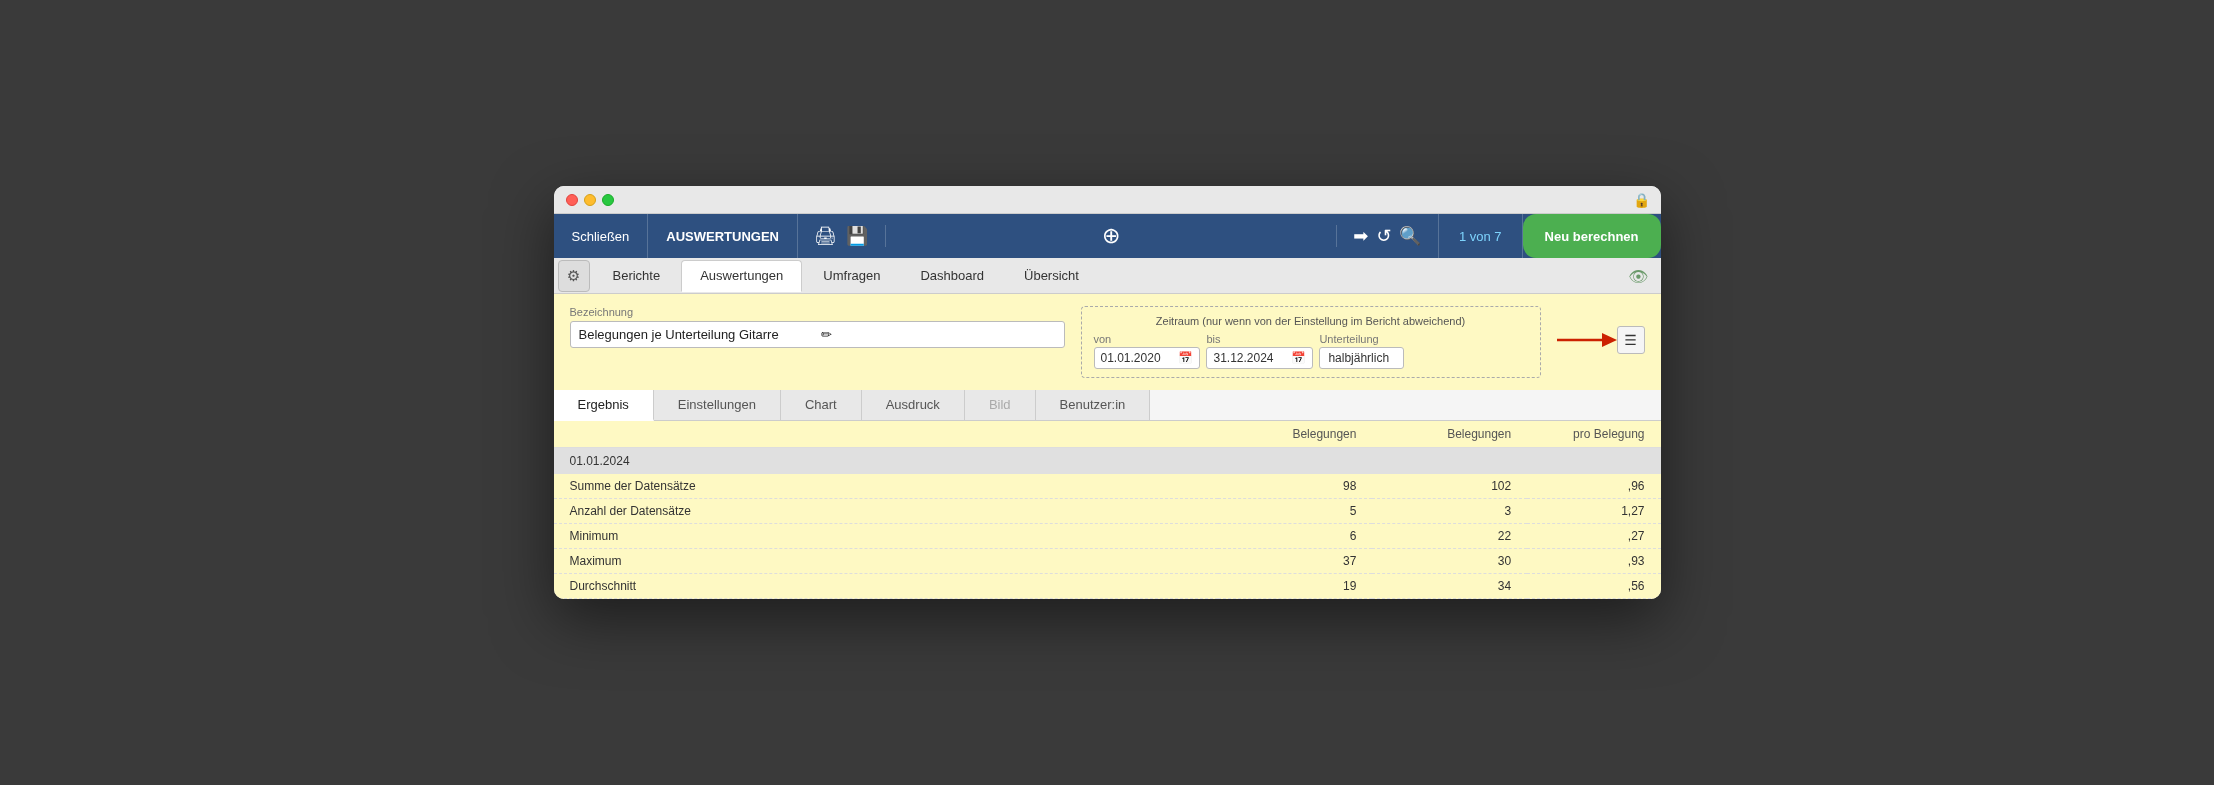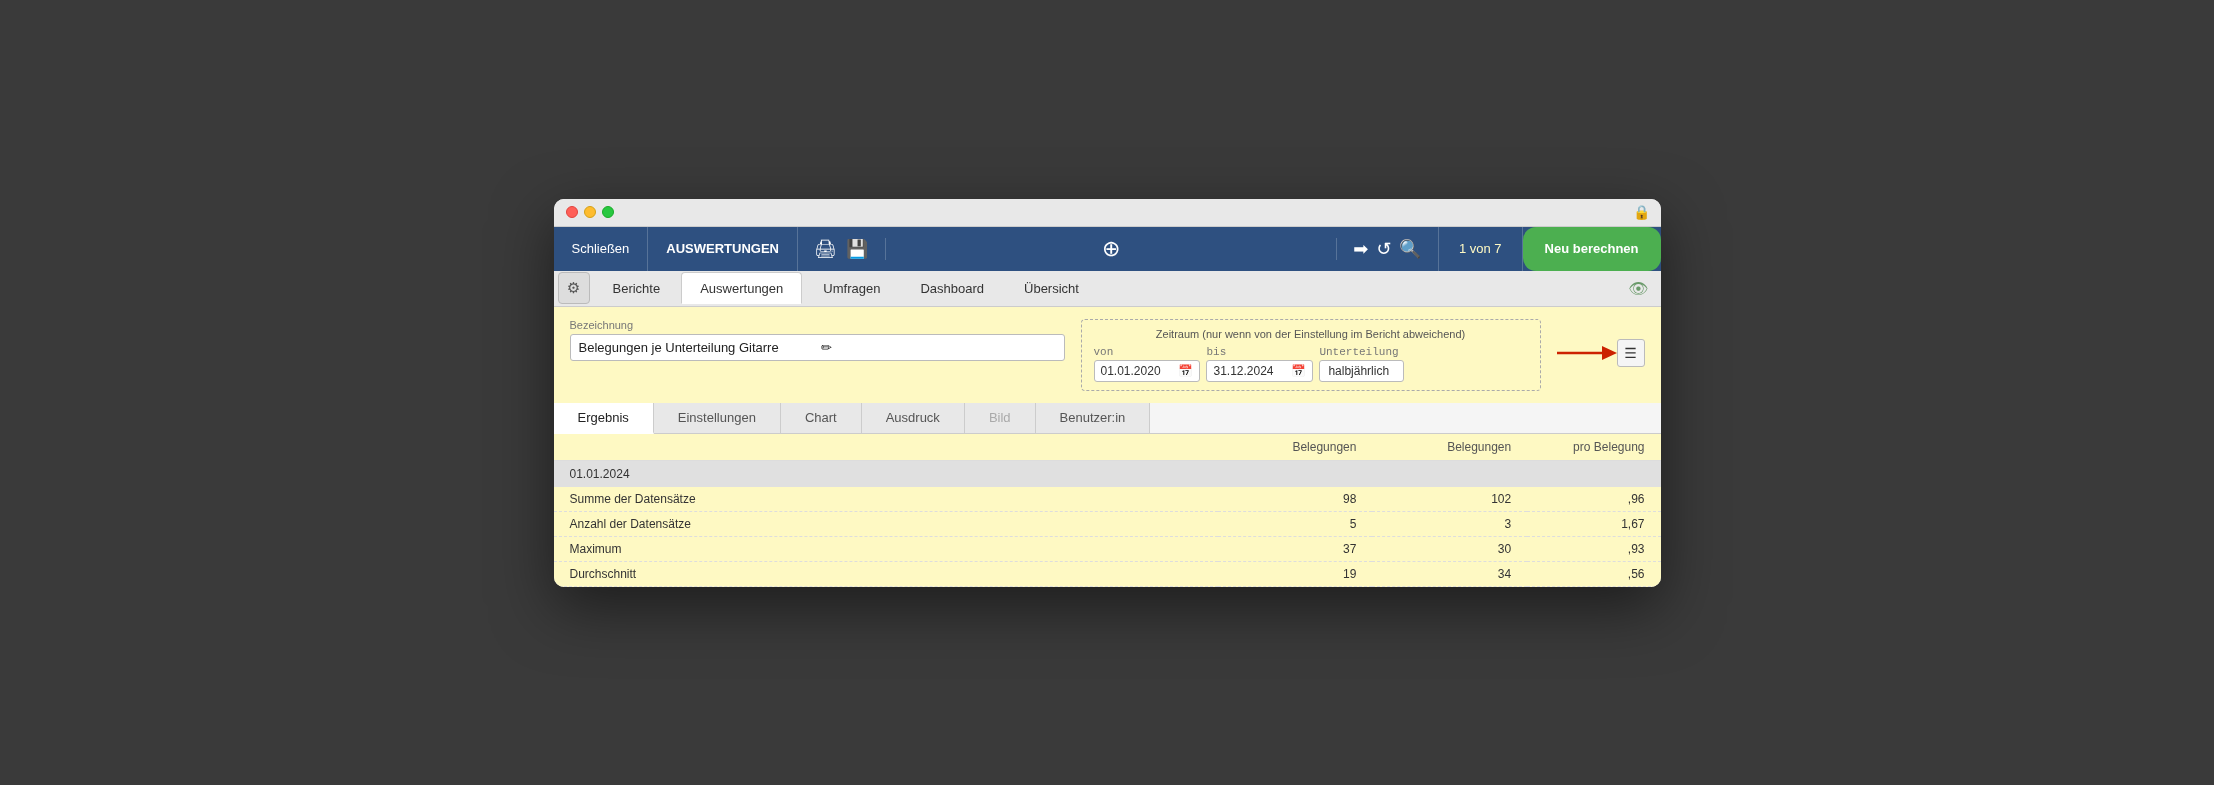--- a/index.html
+++ b/index.html
@@ -116,21 +116,21 @@
       gap: 8px;
       padding: 0 16px;
       border-left: 1px solid rgba(255,255,255,0.2);
     }
     .nav-right-icon {
       color: #fff;
       font-size: 18px;
       cursor: pointer;
     }
     .nav-page-info {
-      color: #fef9c3;
+      color: #7dd3fc;
       padding: 8px 20px;
       font-size: 13px;
       border-left: 1px solid rgba(255,255,255,0.2);
       border-right: 1px solid rgba(255,255,255,0.2);
       height: 100%;
       display: flex;
       align-items: center;
     }
     .nav-neu-berechnen {
       background: #4caf50;
@@ -258,21 +258,20 @@
       gap: 6px;
     }
     .zeitraum-field-group {
       display: flex;
       flex-direction: column;
       gap: 2px;
     }
     .zeitraum-field-label {
       font-size: 11px;
       color: #777;
-      font-family: Liberation Mono, monospace;
     }
     .date-input-row {
       display: flex;
       align-items: center;
       border: 1px solid #bbb;
       border-radius: 3px;
       background: #fff;
       padding: 3px 6px;
       gap: 6px;
     }
@@ -499,21 +498,27 @@
         <tr class="data-row">
           <td class="label-cell">Summe der Datensätze</td>
           <td>98</td>
           <td>102</td>
           <td>,96</td>
         </tr>
         <tr class="data-row">
           <td class="label-cell">Anzahl der Datensätze</td>
           <td>5</td>
           <td>3</td>
-          <td>1,67</td>
+          <td>1,27</td>
+        </tr>
+        <tr class="data-row">
+          <td class="label-cell">Minimum</td>
+          <td>6</td>
+          <td>22</td>
+          <td>,27</td>
         </tr>
         <tr class="data-row">
           <td class="label-cell">Maximum</td>
           <td>37</td>
           <td>30</td>
           <td>,93</td>
         </tr>
         <tr class="data-row">
           <td class="label-cell">Durchschnitt</td>
           <td>19</td>

